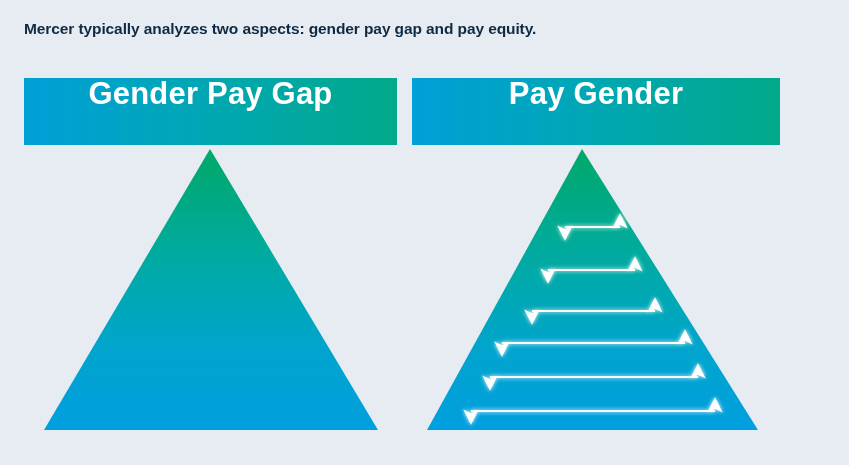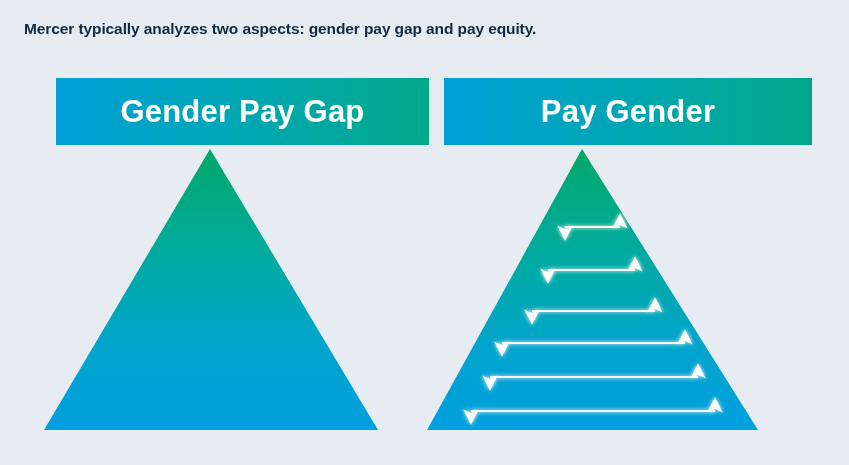--- a/index.html
+++ b/index.html
@@ -43,23 +43,22 @@
   .panel-right { left: 412px; width: 368px; }
 
   .banner {
     position: absolute;
     top: 0;
     left: 0;
     width: 100%;
     height: 67px;
     background: linear-gradient(90deg, #00a0d8 0%, #00a7b4 48%, #00a98a 100%);
     display: flex;
-    align-items: center;
+    align-items: flex-start;
     justify-content: center;
-    margin-left: 32px;
   }
   .banner-label {
     color: #ffffff;
     font-size: 31px;
     font-weight: bold;
     letter-spacing: 0.2px;
     line-height: 1;
   }
 
   .pyramid-wrap {

